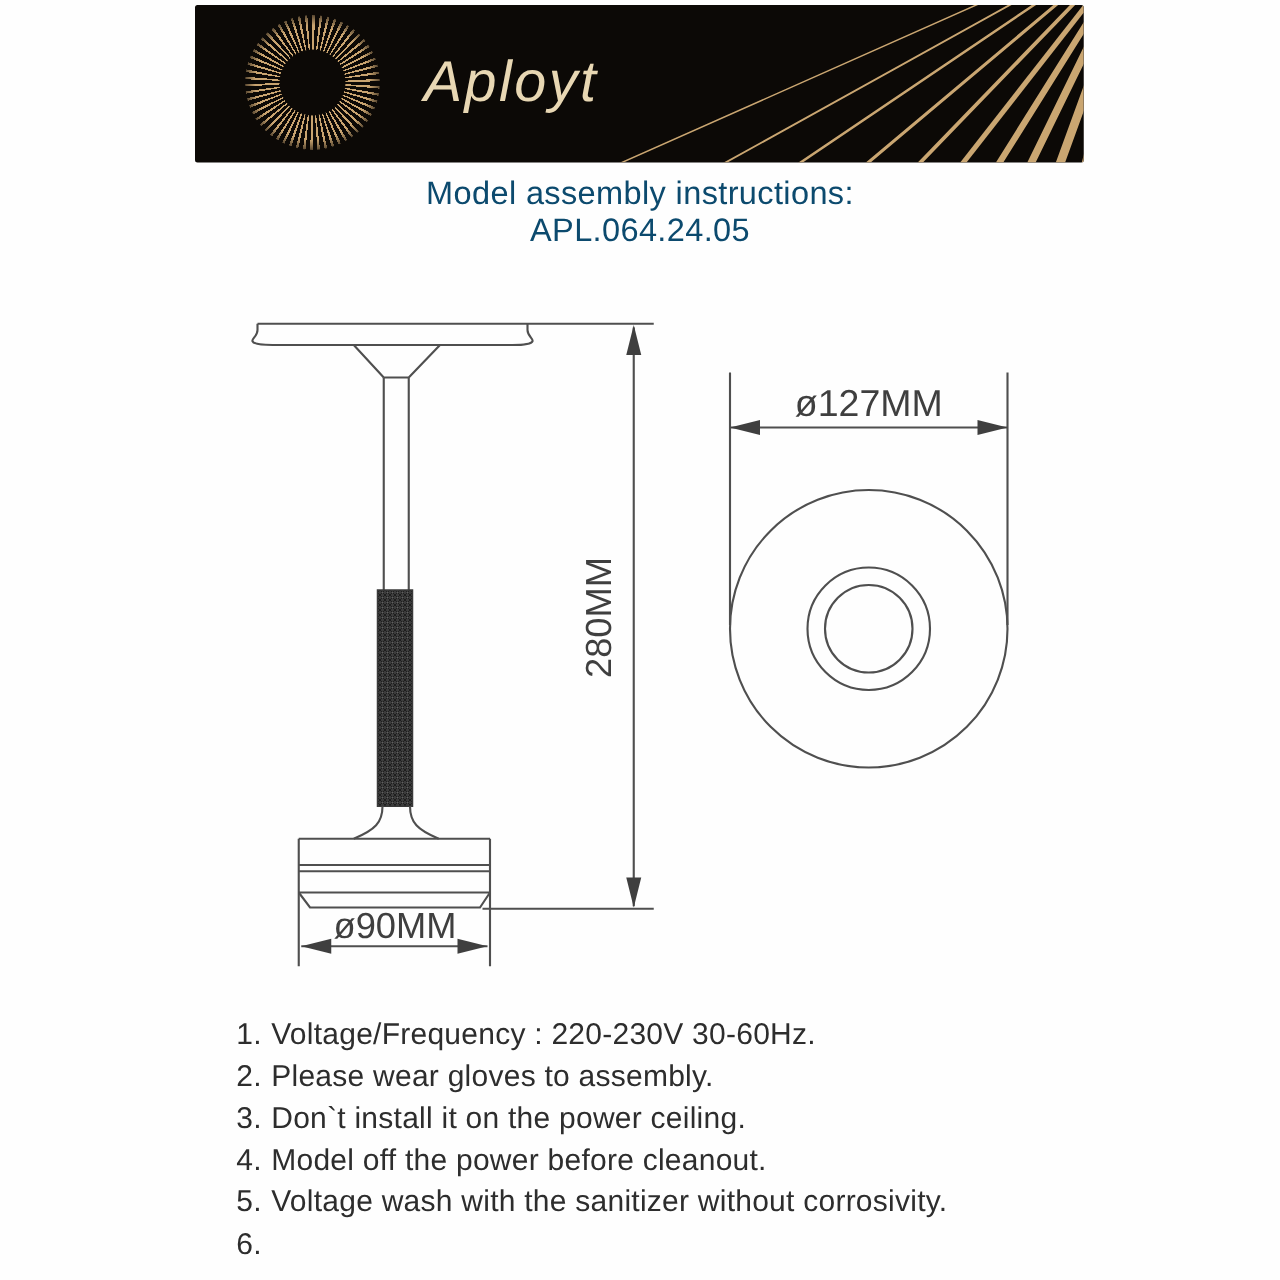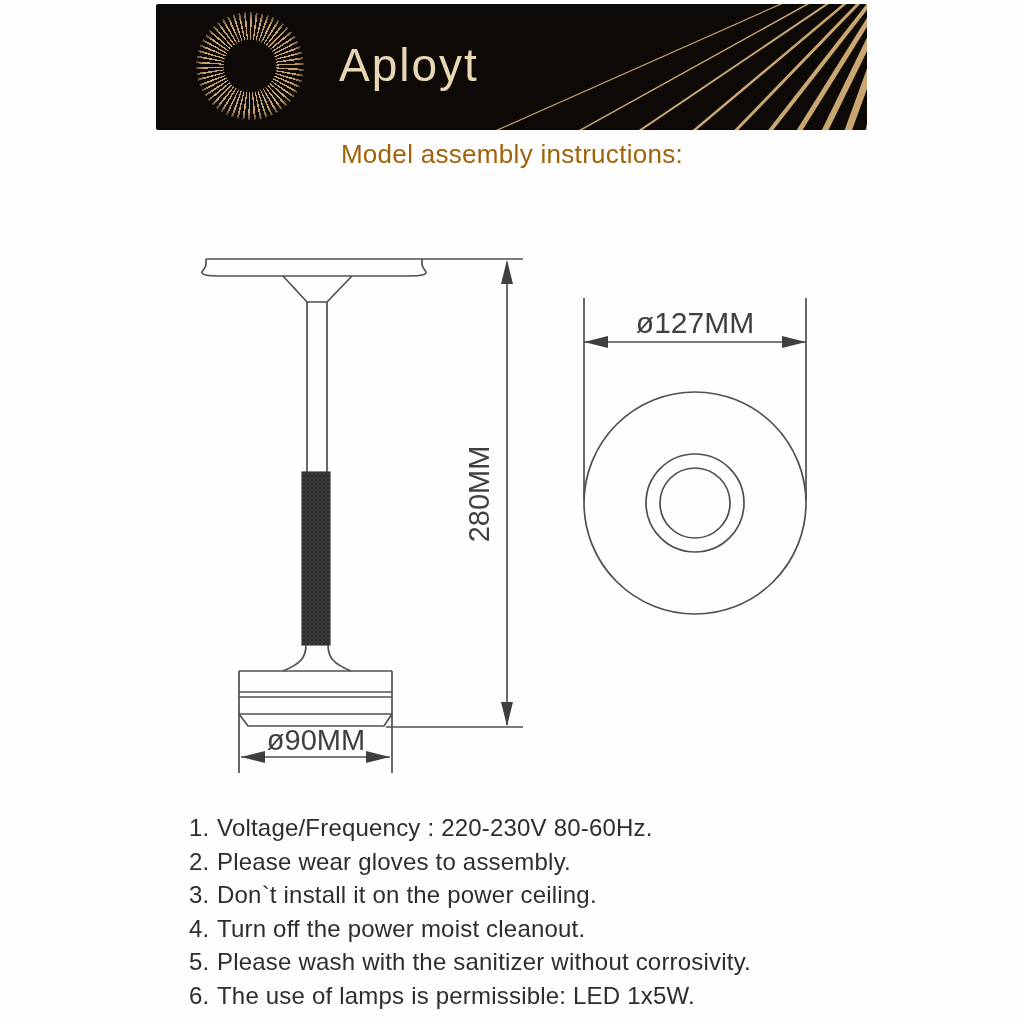--- a/index.html
+++ b/index.html
@@ -15,27 +15,27 @@
   .sunburst{
     position:absolute;left:40px;top:8px;width:108px;height:108px;border-radius:50%;
     background:
       radial-gradient(circle at 50% 50%, #0c0906 0 34%, rgba(12,9,6,0) 35%),
       repeating-conic-gradient(from 0deg, #c9a470 0deg 2.2deg, rgba(12,9,6,0) 2.2deg 6.2deg);
     -webkit-mask:radial-gradient(circle, #000 0 60%, rgba(0,0,0,.35) 72%, transparent 80%);
             mask:radial-gradient(circle, #000 0 60%, rgba(0,0,0,.35) 72%, transparent 80%);
   }
   .brand{
     position:absolute;left:183px;top:34px;
-    font-size:46px;font-weight:300;letter-spacing:2px;color:#e8d7b3;
+    font-size:46px;font-weight:300;letter-spacing:2px;color:#e8d7b3;font-style:italic;
   }
   .fan{position:absolute;right:0;top:0;}
   
   .titleblock{
     position:absolute;left:0;top:139px;width:1024px;text-align:center;
-    color:#a16207;font-size:26px;line-height:30px;letter-spacing:.3px;
+    color:#0c4a6e;font-size:26px;line-height:30px;letter-spacing:.3px;
   }
   
   .drawing{position:absolute;left:0;top:0;}
   .drawing text{font-family:"Liberation Sans",sans-serif;fill:#3f3f3f;}
   
   .instructions{
     position:absolute;left:189px;top:811px;margin:0;padding:0;list-style:none;
     color:#2d2d2d;font-size:24px;line-height:33.5px;letter-spacing:.2px;
   }
   .instructions li{display:flex;}
@@ -61,20 +61,21 @@
         <line x1="449" y1="-60" x2="-26" y2="339" stroke-width="2.5"></line>
         <line x1="449" y1="-60" x2="-65" y2="287" stroke-width="2"></line>
         <line x1="449" y1="-60" x2="-94" y2="241" stroke-width="1.5"></line>
         <line x1="449" y1="-60" x2="-118" y2="192" stroke-width="1.2"></line>
       </g>
     </svg>
   </header>
 
   <div class="titleblock">
     <div>Model assembly instructions:</div>
+    <div>APL.064.24.05</div>
   </div>
 
   <svg class="drawing" width="1024" height="800" viewBox="0 0 1024 800">
     <defs>
       <pattern id="knurl" width="4" height="4" patternUnits="userSpaceOnUse">
         <rect width="4" height="4" fill="#3c3c3c"></rect>
         <path d="M0,0 L4,4 M4,0 L0,4" stroke="#1e1e1e" stroke-width="0.8"></path>
         <circle cx="2" cy="2" r="0.5" fill="#6a6a6a"></circle>
       </pattern>
     </defs>
@@ -130,37 +131,36 @@
     <g>
       <polygon points="584,342 608,336 608,348" fill="#3f3f3f"></polygon>
       <polygon points="806,342 782,336 782,348" fill="#3f3f3f"></polygon>
       <text x="695" y="333" font-size="30" text-anchor="middle">ø127MM</text>
     </g>
   </svg>
 
   <ol class="instructions">
     <li>
       <span class="num">1.</span>
-      <span class="txt">Voltage/Frequency : 220-230V 80-60Hz.</span>
+      <span class="txt">Voltage/Frequency : 220-230V 30-60Hz.</span>
     </li>
     <li>
       <span class="num">2.</span>
       <span class="txt">Please wear gloves to assembly.</span>
     </li>
     <li>
       <span class="num">3.</span>
       <span class="txt">Don`t install it on the power ceiling.</span>
     </li>
     <li>
       <span class="num">4.</span>
-      <span class="txt">Turn off the power moist cleanout.</span>
+      <span class="txt">Model off the power before cleanout.</span>
     </li>
     <li>
       <span class="num">5.</span>
-      <span class="txt">Please wash with the sanitizer without corrosivity.</span>
+      <span class="txt">Voltage wash with the sanitizer without corrosivity.</span>
     </li>
     <li>
       <span class="num">6.</span>
-      <span class="txt">The use of lamps is permissible: LED 1x5W.</span>
     </li>
   </ol>
 
 </div>
 
 </body></html>

